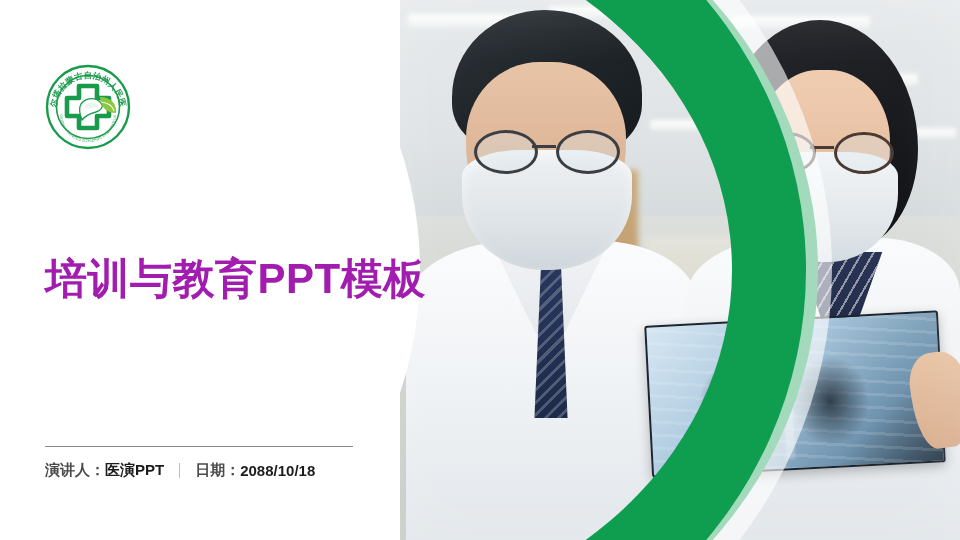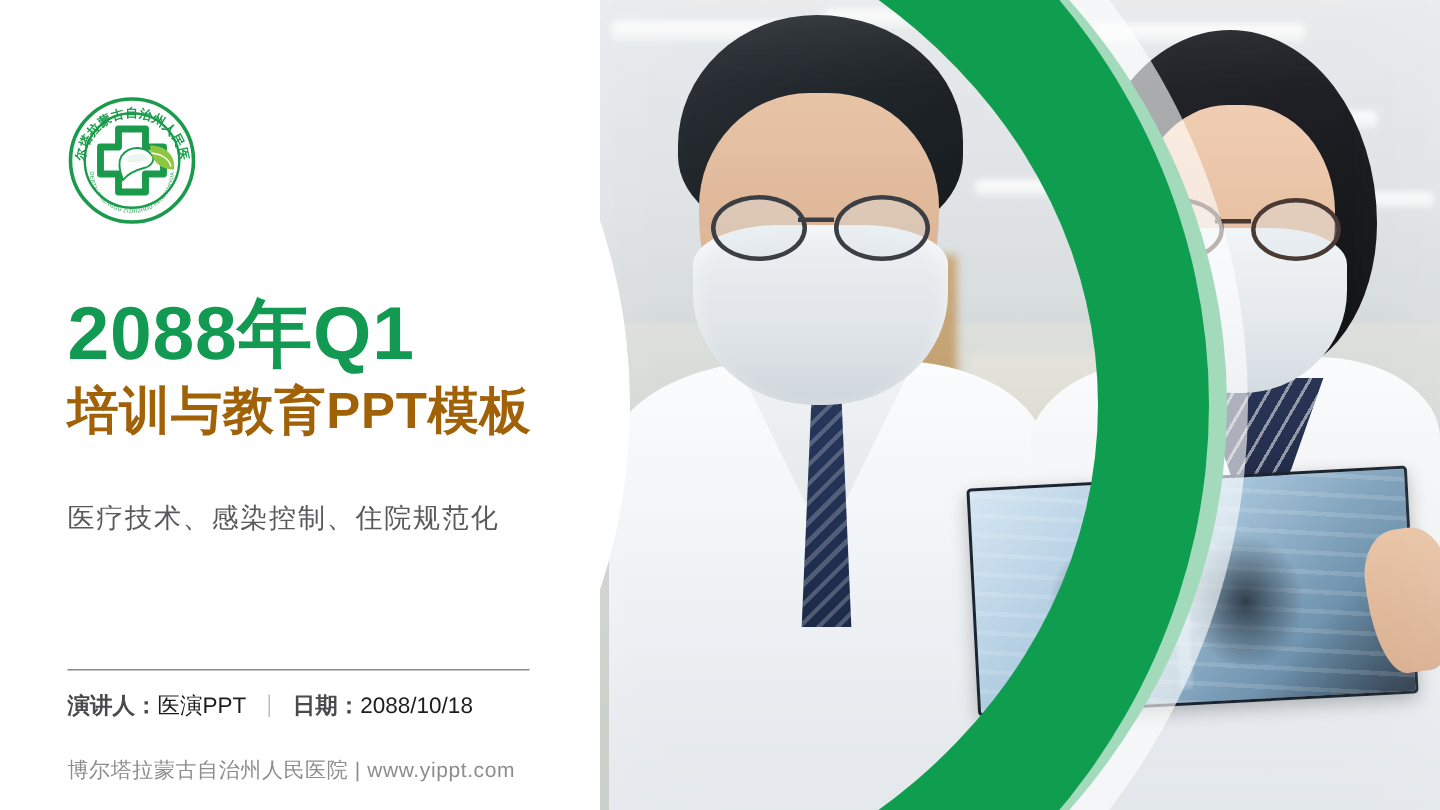--- a/index.html
+++ b/index.html
@@ -281,24 +281,24 @@
     font-size: 50px;
     font-weight: 700;
     letter-spacing: 0.5px;
     color: #129a52;
     line-height: 1.06;
     white-space: nowrap;
   }
   .title-main {
     position: absolute;
     left: 45px; top: 255px;
-    font-size: 34px;
+    font-size: 42px;
     font-weight: 700;
     letter-spacing: 0.5px;
-    color: #a16207;
+    color: #a21caf;
     line-height: 1.12;
     white-space: nowrap;
   }
   .subtitle {
     position: absolute;
     left: 45px; top: 333px;
     font-size: 18px;
     font-weight: 400;
     color: #59595b;
     letter-spacing: 1.2px;
@@ -315,21 +315,21 @@
   .meta {
     position: absolute;
     left: 45px; top: 461px;
     font-size: 15px;
     color: #3b3b3d;
     white-space: nowrap;
     display: flex;
     align-items: center;
   }
   .meta .lbl { font-weight: 700; color: #4a4a4c; }
-  .meta .val { font-weight: 400; color: #1c1c1e; }
+  .meta .val { font-weight: 700; color: #1c1c1e; }
   .meta .sep {
     display: inline-block;
     width: 1px; height: 15px;
     background: #bdbdbf;
     margin: 0 15px;
   }
 
   .org {
     position: absolute;
     left: 45px; top: 505px;
@@ -420,29 +420,26 @@
         <path id="arcBot" d="M 15 50 A 28 28 0 0 0 71 50" fill="none"></path>
         <text font-size="8.3" font-weight="bold" fill="#1a9b4c" font-family="'Liberation Sans', sans-serif" letter-spacing="0.4">
           <textPath href="#arcTop" startOffset="50%" text-anchor="middle">博尔塔拉蒙古自治州人民医院</textPath>
         </text>
         <text font-size="3.5" fill="#1a9b4c" font-family="'Liberation Sans', sans-serif" letter-spacing="0.25">
           <textPath href="#arcBot" startOffset="50%" text-anchor="middle">BOERTALA MENGGU ZIZHIZHOU RENMINYIYUAN</textPath>
         </text>
       </svg>
     </div>
 
-    <div class="title-year">2088年Q1</div>
     <div class="title-main">培训与教育PPT模板</div>
-    <div class="subtitle">医疗技术、感染控制、住院规范化</div>
 
     <div class="divider"></div>
 
     <div class="meta">
       <span class="lbl">演讲人：</span>
         <span class="val">医演PPT</span>
       <span class="sep"></span>
       <span class="lbl">日期：</span>
         <span class="val">2088/10/18</span>
     </div>
 
-    <div class="org">博尔塔拉蒙古自治州人民医院 | www.yippt.com</div>
   </div>
 </div>
 
 </body></html>

